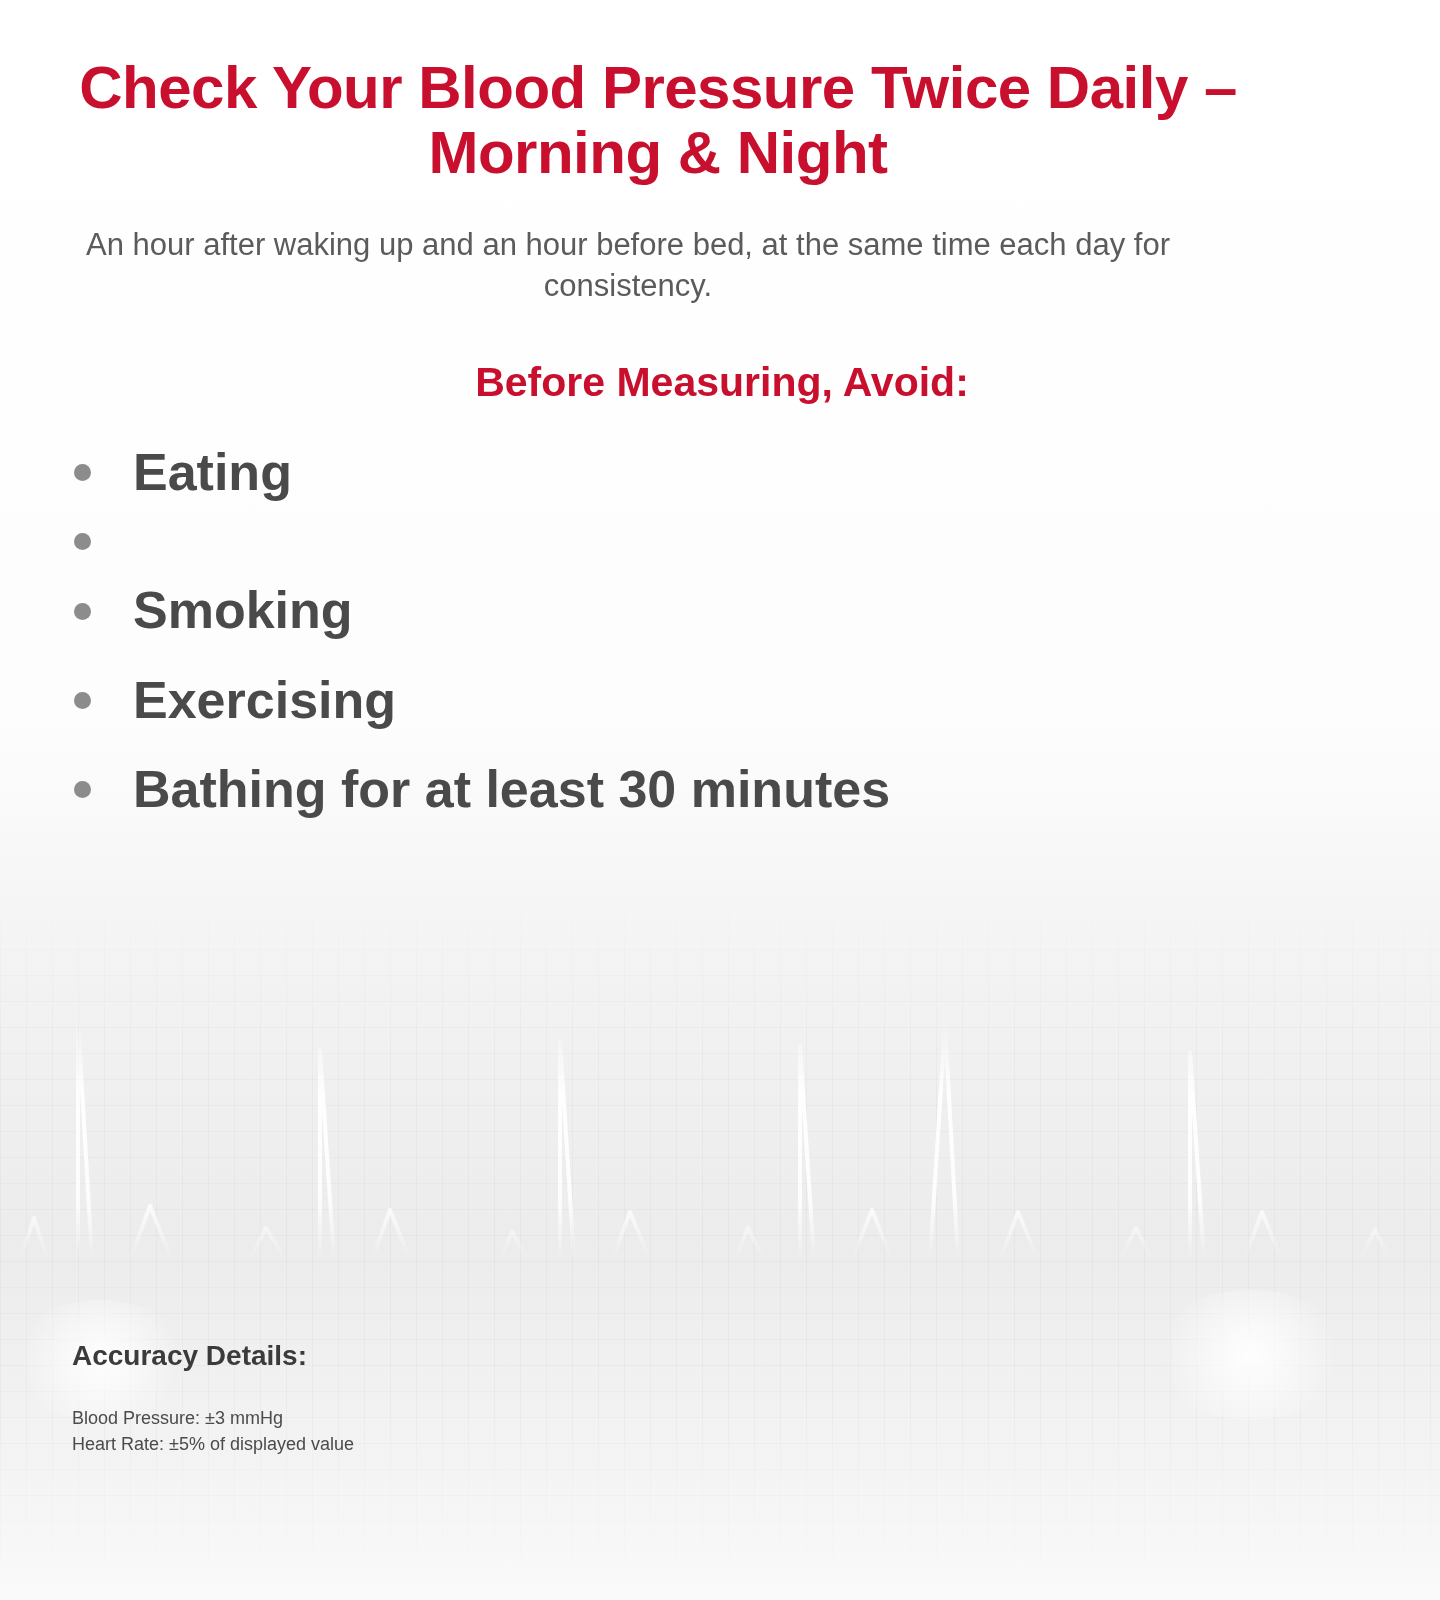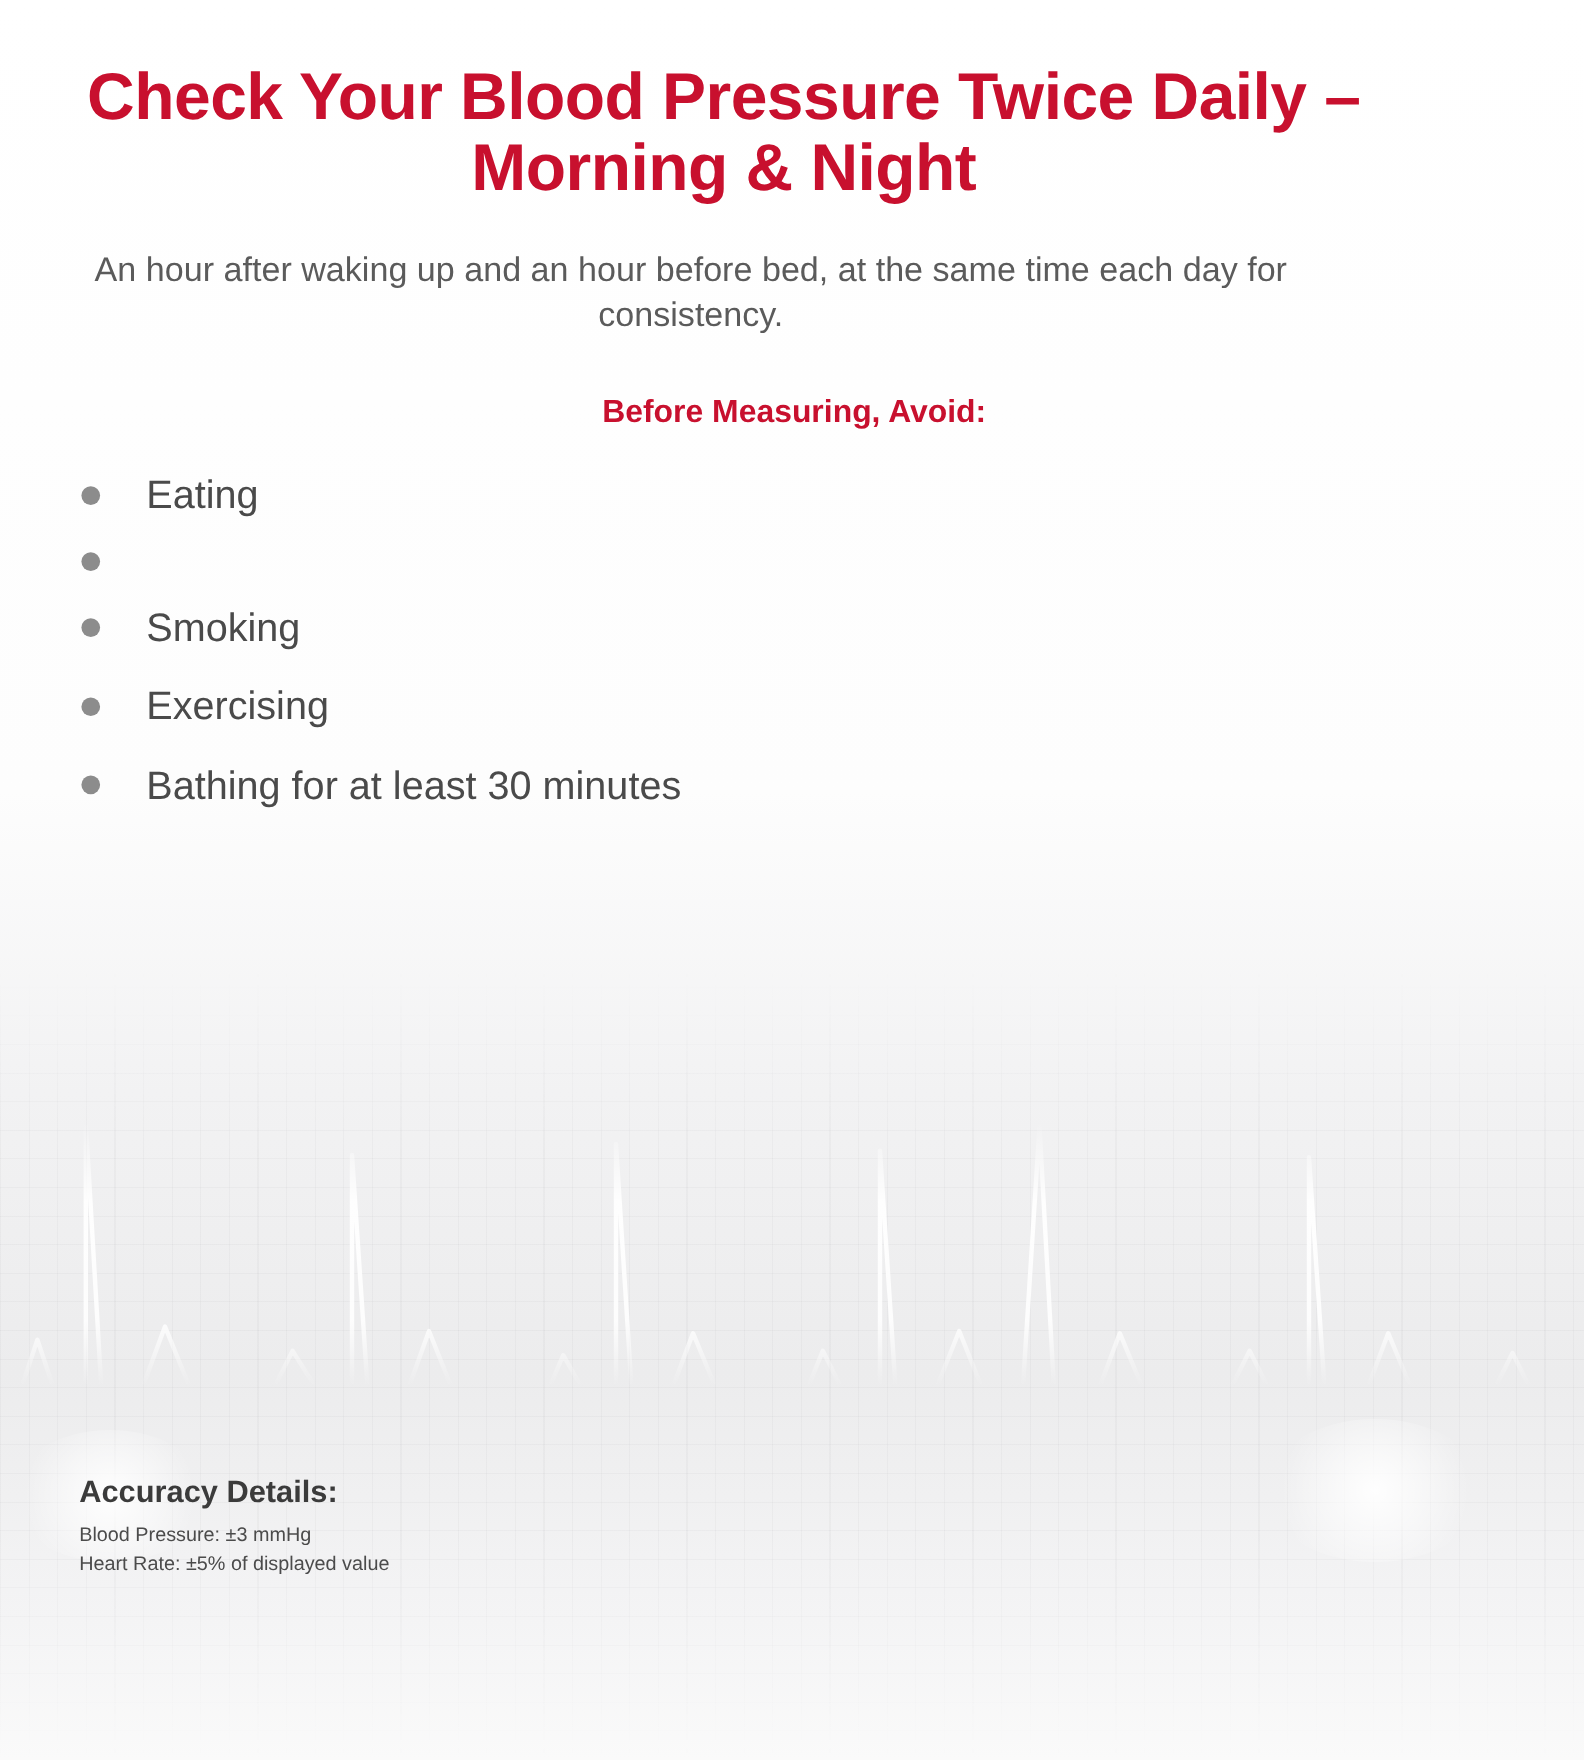--- a/index.html
+++ b/index.html
@@ -78,21 +78,21 @@
     color: #5b5b5b;
     font-size: 31px;
     line-height: 1.35;
     font-weight: 400;
     margin: 0 0 52px 0;
     max-width: 1120px;
   }
 
   .section-title {
     color: #c8102e;
-    font-size: 29px;
+    font-size: 41px;
     font-weight: 700;
     margin: 0 0 38px 0;
   }
 
   .avoid-list {
     list-style: none;
     margin: 0;
     padding: 0;
   }
   .avoid-item {
@@ -103,36 +103,36 @@
   .bullet {
     width: 17px;
     height: 17px;
     border-radius: 50%;
     background: #8c8c8c;
     flex: 0 0 auto;
     margin: 0 42px 0 6px;
   }
   .avoid-label {
     color: #4a4a4a;
-    font-size: 36px;
-    font-weight: 400;
+    font-size: 52px;
+    font-weight: 700;
     line-height: 1.1;
   }
 
   .accuracy {
     position: absolute;
     left: 72px;
     top: 1340px;
     z-index: 4;
   }
   .accuracy-title {
     color: #3b3b3b;
     font-size: 28px;
     font-weight: 700;
-    margin: 0 0 11px 0;
+    margin: 0 0 34px 0;
   }
   .accuracy-line {
     color: #4b4b4b;
     font-size: 18px;
     line-height: 1.42;
     font-weight: 400;
   }
 </style>
 </head>
 <body>

